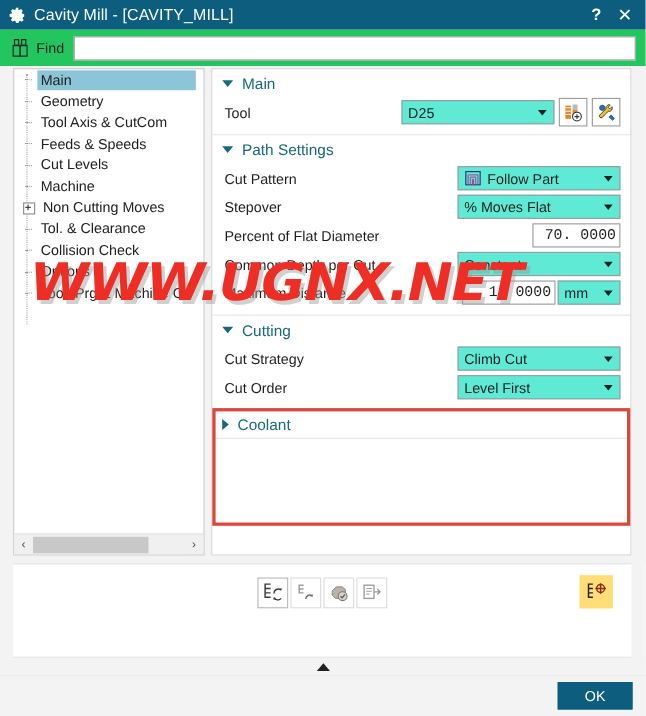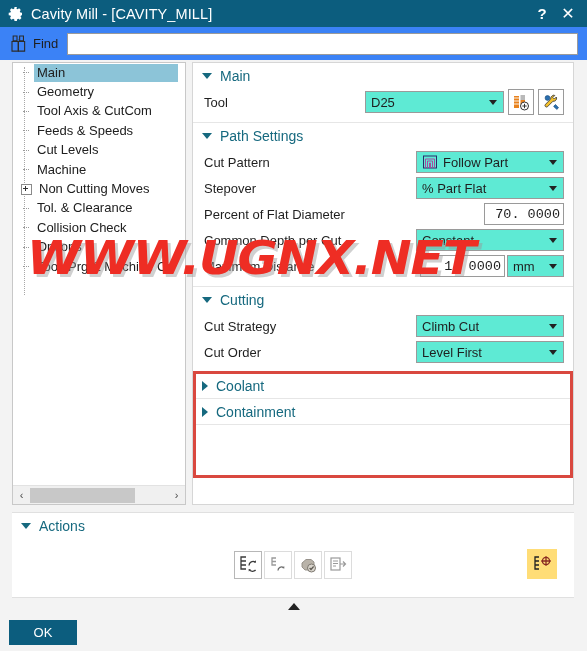--- a/index.html
+++ b/index.html
@@ -60,21 +60,21 @@
   }
   .title-btn.help { font-weight: bold; font-size: 15px; }
   .title-btn.close { font-size: 16px; }
 
   
   .findbar {
     position: absolute;
     left: 0; top: 27px;
     width: 587px;
     height: 33px;
-    background: #3b82f6;
+    background: #22c55e;
     display: flex;
     align-items: center;
     box-sizing: border-box;
   }
   .find-icon {
     margin-left: 9px;
     width: 22px; height: 20px;
     flex: none;
     display: block;
   }
@@ -424,21 +424,21 @@
   }
 
   .footer {
     position: absolute;
     left: 0; top: 614px;
     width: 587px;
     height: 37px;
     background: #f3f3f3;
     display: flex;
     align-items: center;
-    justify-content: space-between;
+    justify-content: flex-end;
     padding-right: 12px;
     box-sizing: border-box;
   }
   .btn {
     height: 25px;
     min-width: 68px;
     display: flex; align-items: center; justify-content: center;
     font-size: 13px;
     box-sizing: border-box;
     margin-left: 9px;
@@ -623,21 +623,21 @@
               <span class="carrow">
                   <i></i>
                 </span>
             </div>
           </div>
 
           <div class="row">
             <span class="row-label">Stepover</span>
             <span class="row-spacer"></span>
             <div class="combo" style="width:148px">
-              <span class="ctext">% Part Flat</span>
+              <span class="ctext">% Moves Flat</span>
               <span class="carrow">
                   <i></i>
                 </span>
             </div>
           </div>
 
           <div class="row">
             <span class="row-label">Percent of Flat Diameter</span>
             <span class="row-spacer"></span>
             <div class="numfield" style="width:80px">
@@ -702,37 +702,27 @@
         </div>
       </div>
 
       <div class="group">
         <div class="group-head">
           <span class="caret right"></span>
           <span>Coolant</span>
         </div>
       </div>
 
-      <div class="group">
-        <div class="group-head">
-          <span class="caret right"></span>
-          <span>Containment</span>
-        </div>
-      </div>
 
     </div>
 
     <div class="highlight-box"></div>
   </div>
 
   <div class="actions">
-    <div class="actions-head">
-      <span class="caret down"></span>
-      <span>Actions</span>
-    </div>
     <div class="actions-row">
 
       <div class="act-btn primary">
         <svg width="22" height="22" viewBox="0 0 22 22">
           <path d="M9 3H4v4h5M4 7v4h5M4 11v4h5" fill="none" stroke="#3b3b3b" stroke-width="1.3"></path>
           <path d="M12 11.5a4 4 0 0 1 6.4-3.2M18.6 16a4 4 0 0 1-6.4-.5" fill="none" stroke="#3b3b3b" stroke-width="1.3"></path>
           <path d="M18.8 6.3l.2 2.4-2.4-.4zM11.8 17.6l-.2-2.4 2.4.4z" fill="#3b3b3b"></path>
         </svg>
       </div>
 

